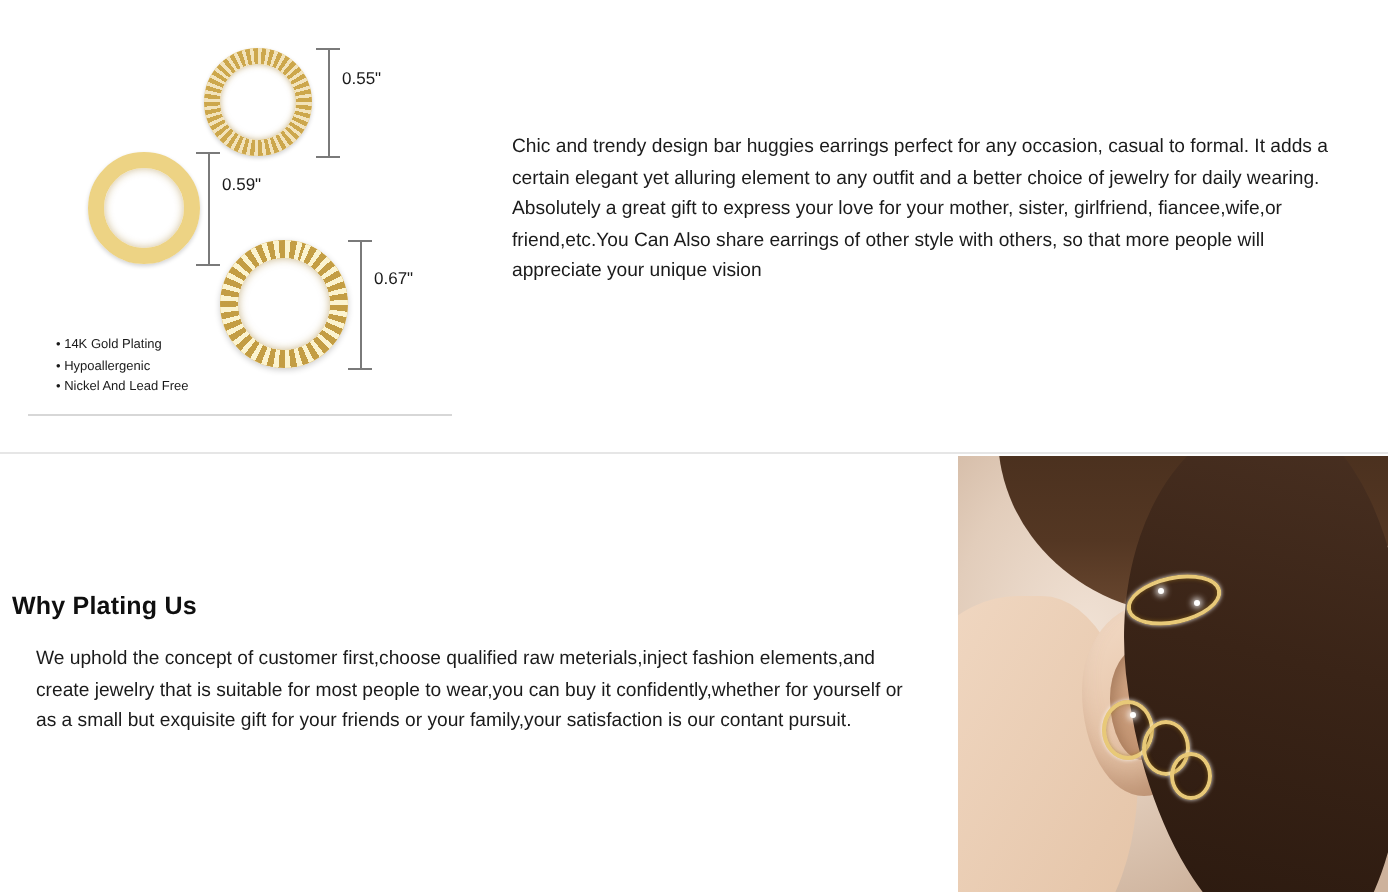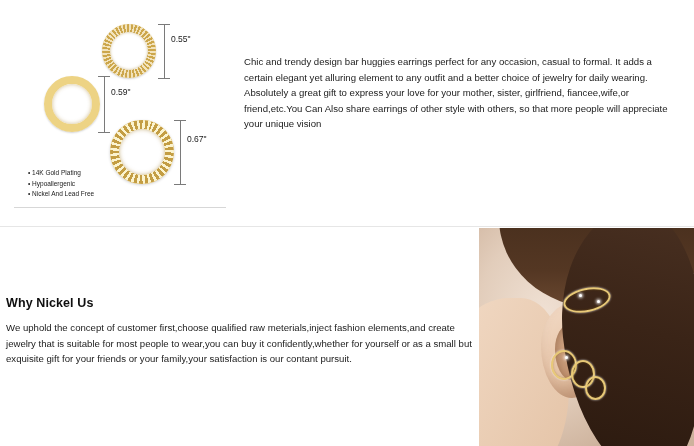--- a/index.html
+++ b/index.html
@@ -148,21 +148,21 @@
     font-size: 12.5px;
     font-weight: bold;
     color: #0f0f0f;
     margin: 0 0 10px 0;
     letter-spacing: .1px;
   }
   .body-text {
     font-size: 9.6px;
     line-height: 1.62;
     color: #1b1b1b;
-    margin: 0;
+    margin: 12px;
   }
 
   
   .divider {
     position: absolute;
     left: 0;
     top: 226px;
     width: 694px;
     border-top: 1px solid #e6e6e6;
   }
@@ -294,21 +294,21 @@
   <div class="panel-rule-bottom"></div>
 
   <div class="top-copy">
     <p class="body-text">Chic and trendy design bar huggies earrings perfect for any occasion, casual to formal. It adds a certain elegant yet alluring element to any outfit and a better choice of jewelry for daily wearing. Absolutely a great gift to express your love for your mother, sister, girlfriend, fiancee,wife,or friend,etc.You Can Also share earrings of other style with others, so that more people will appreciate your unique vision</p>
   </div>
 </div>
 
 <div class="divider"></div>
 
 <div class="bottom-copy">
-  <h2 class="heading">Why Nickel Us</h2>
+  <h2 class="heading">Why Plating Us</h2>
   <p class="body-text">We uphold the concept of customer first,choose qualified raw meterials,inject fashion elements,and create jewelry that is suitable for most people to wear,you can buy it confidently,whether for yourself or as a small but exquisite gift for your friends or your family,your satisfaction is our contant pursuit.</p>
 </div>
 
 <div class="model-photo">
   <div class="photo-bg"></div>
   <div class="jaw"></div>
   <div class="ear"></div>
   <div class="ear-inner"></div>
   <div class="hair-top"></div>
   <div class="hair-right"></div>

